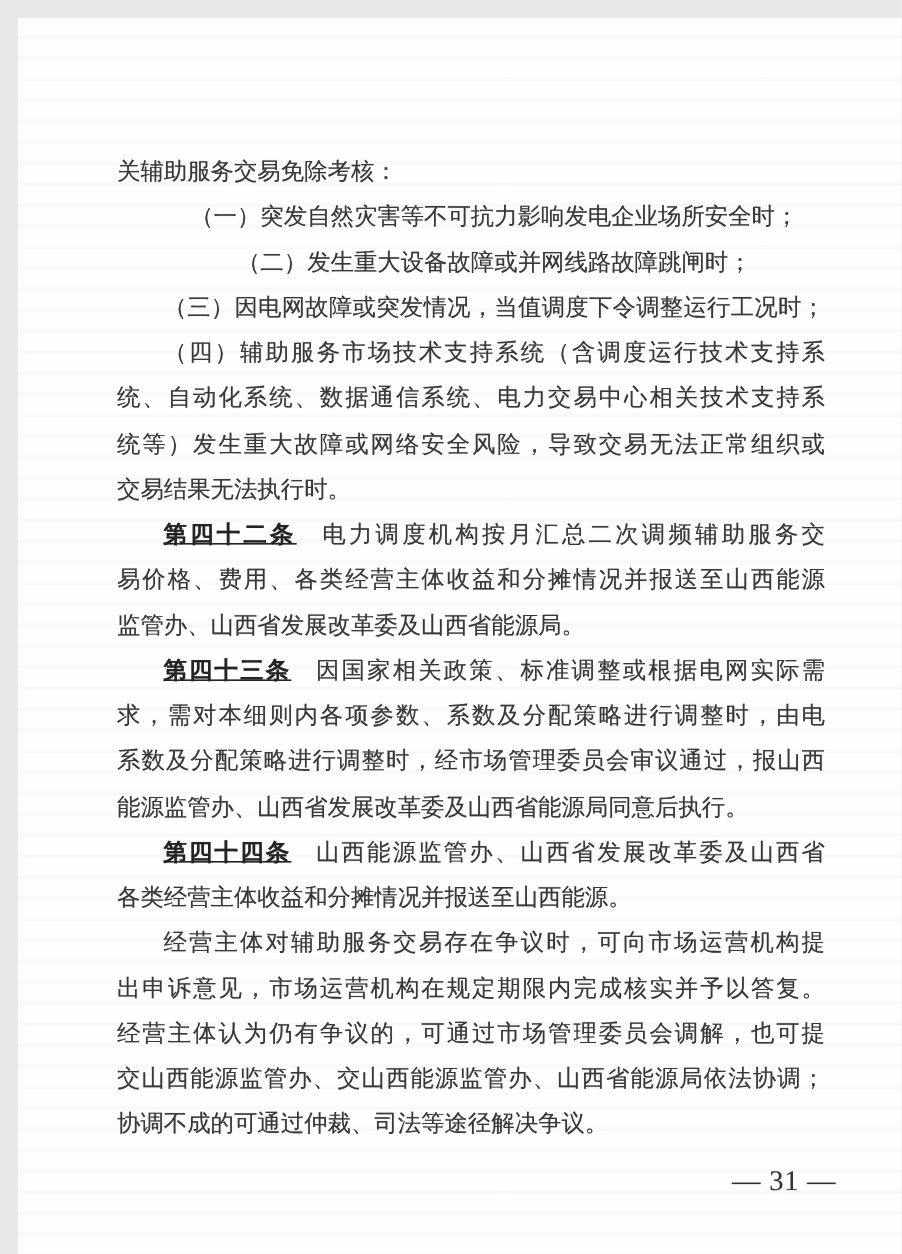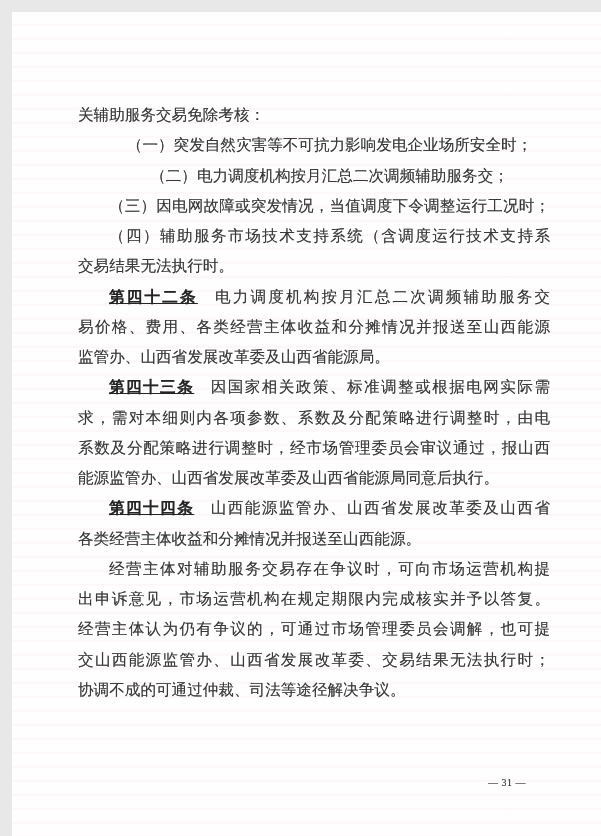--- a/index.html
+++ b/index.html
@@ -54,43 +54,45 @@
   }
   .article-gap {
     display: inline-block;
     width: 15px;
   }
   .page-footer {
     position: absolute;
     left: 476px;
     top: 765px;
     color: #333333;
-    font-size: 10px;
+    font-size: 19px;
     letter-spacing: 0.5px;
     text-shadow: 0 0 0.5px rgba(70, 70, 70, 0.5);
   }
 </style>
 </head>
 <body>
 
 <div class="page">
 
   <div class="doc-body">
 
     <div class="line">关辅助服务交易免除考核：</div>
 
     <div class="line indent">（一）突发自然灾害等不可抗力影响发电企业场所安全时；</div>
 
-    <div class="line indent">（二）电力调度机构按月汇总二次调频辅助服务交；</div>
+    <div class="line indent">（二）发生重大设备故障或并网线路故障跳闸时；</div>
 
     <div class="line indent j">（三）因电网故障或突发情况，当值调度下令调整运行工况时；</div>
 
     <div class="line indent j">（四）辅助服务市场技术支持系统（含调度运行技术支持系</div>
 
+    <div class="line j">统、自动化系统、数据通信系统、电力交易中心相关技术支持系</div>
 
+    <div class="line j">统等）发生重大故障或网络安全风险，导致交易无法正常组织或</div>
 
     <div class="line">交易结果无法执行时。</div>
 
     <div class="line indent j">
       <b class="article-no">第四十二条</b><span class="article-gap"></span><span>电力调度机构按月汇总二次调频辅助服务交</span>
     </div>
 
     <div class="line j">易价格、费用、各类经营主体收益和分摊情况并报送至山西能源</div>
 
     <div class="line">监管办、山西省发展改革委及山西省能源局。</div>
@@ -110,21 +112,21 @@
     </div>
 
     <div class="line">各类经营主体收益和分摊情况并报送至山西能源。</div>
 
     <div class="line indent j">经营主体对辅助服务交易存在争议时，可向市场运营机构提</div>
 
     <div class="line j">出申诉意见，市场运营机构在规定期限内完成核实并予以答复。</div>
 
     <div class="line j">经营主体认为仍有争议的，可通过市场管理委员会调解，也可提</div>
 
-    <div class="line j">交山西能源监管办、山西省发展改革委、交易结果无法执行时；</div>
+    <div class="line j">交山西能源监管办、交山西能源监管办、山西省能源局依法协调；</div>
 
     <div class="line">协调不成的可通过仲裁、司法等途径解决争议。</div>
 
   </div>
 
   <div class="page-footer">— 31 —</div>
 
 </div>
 
 </body></html>

